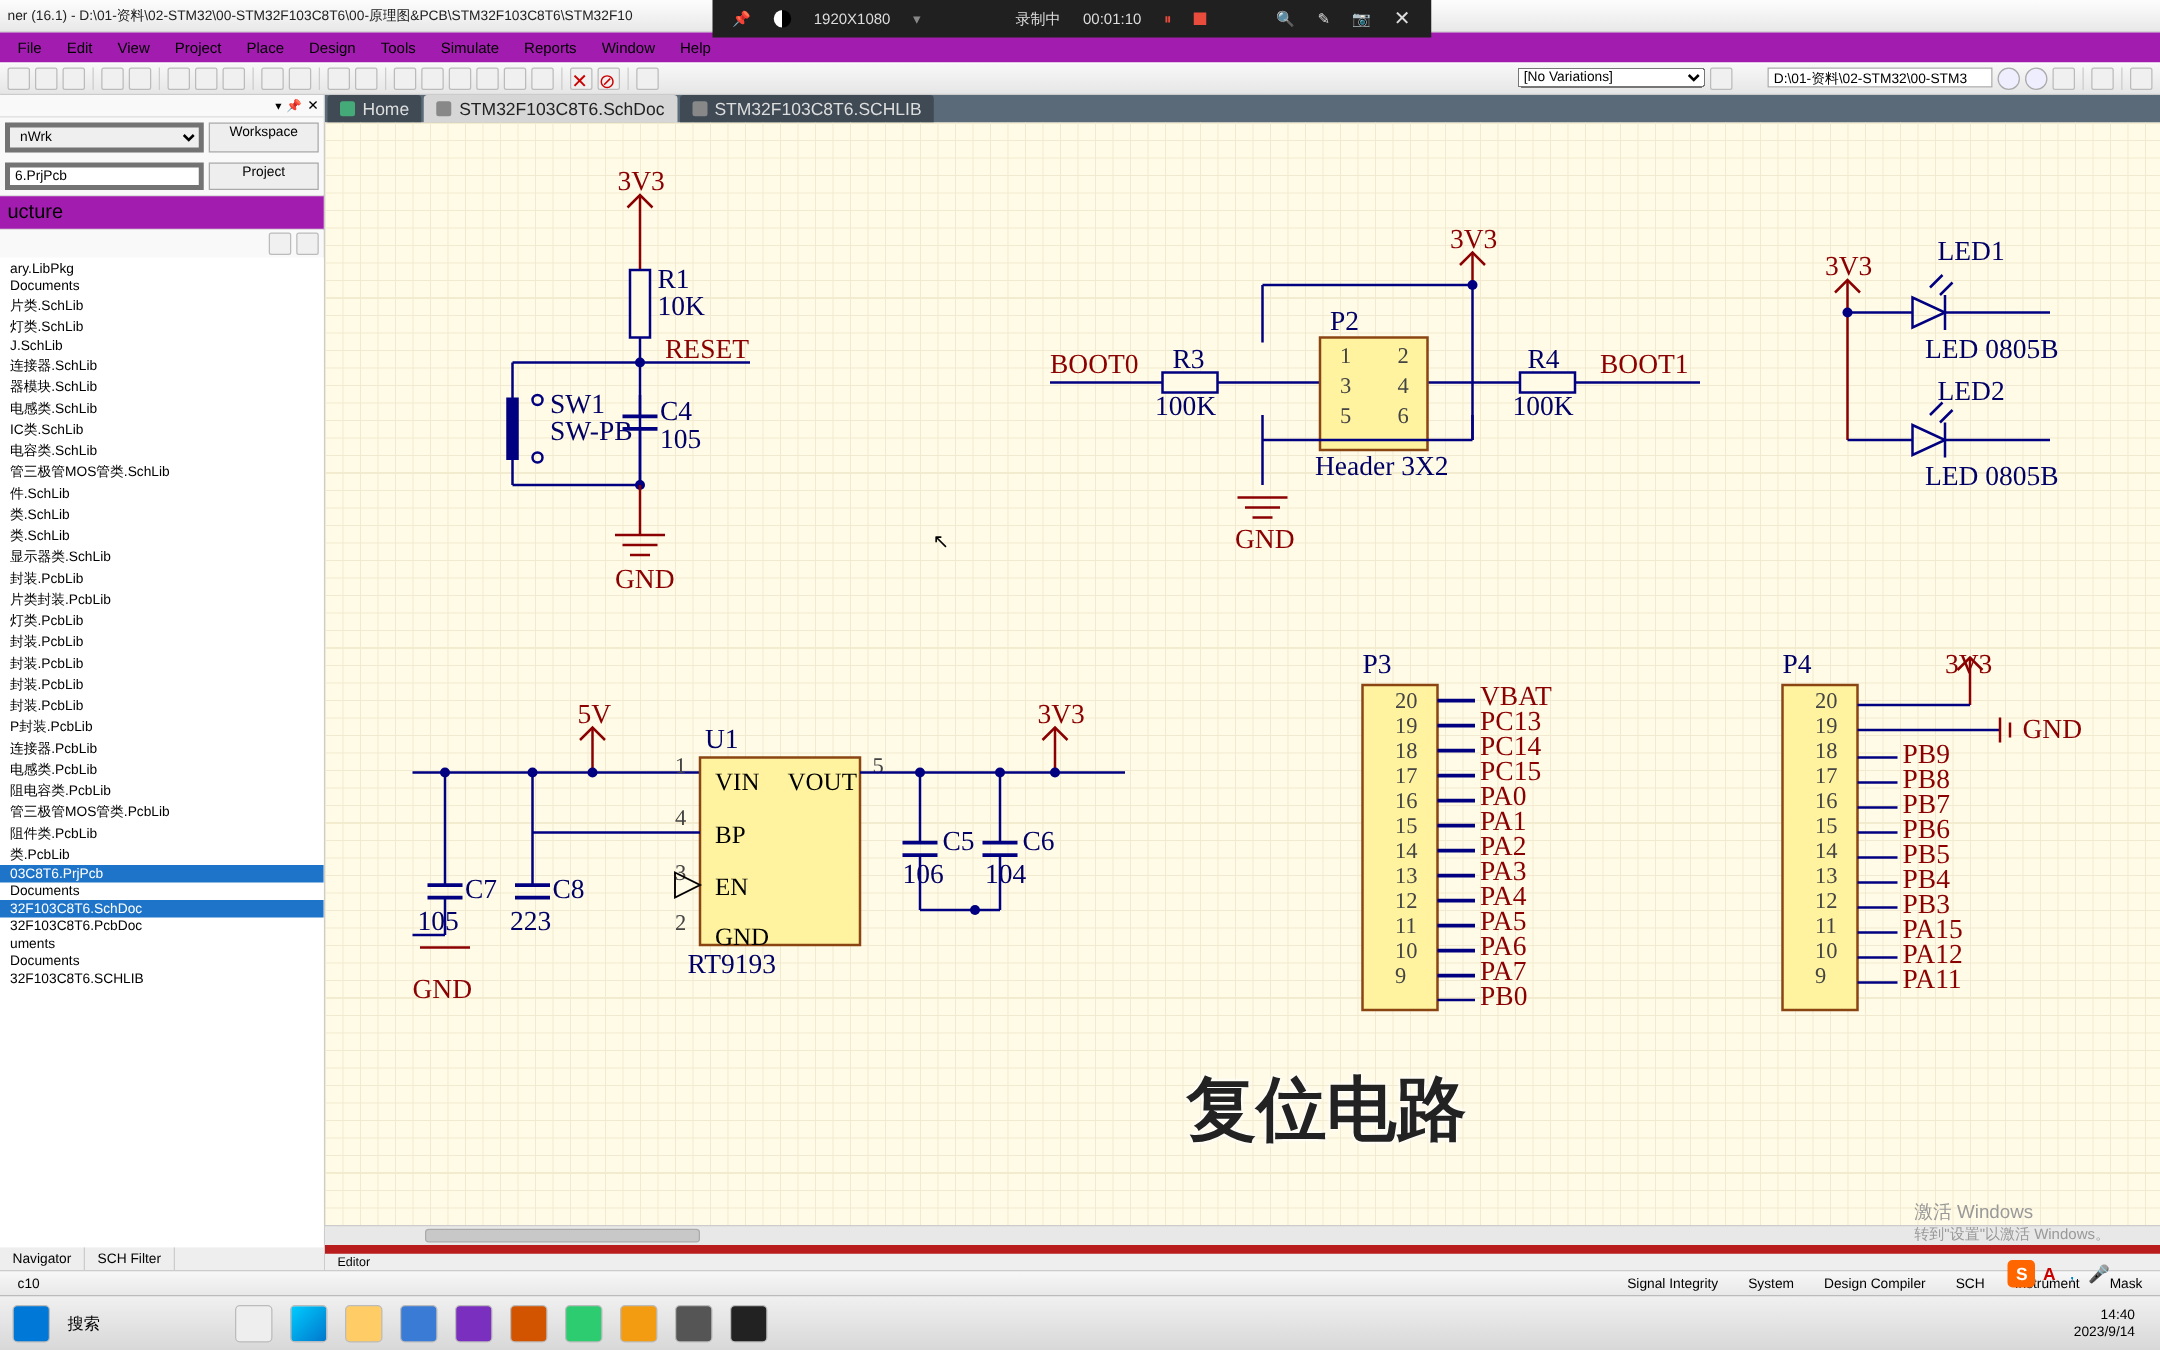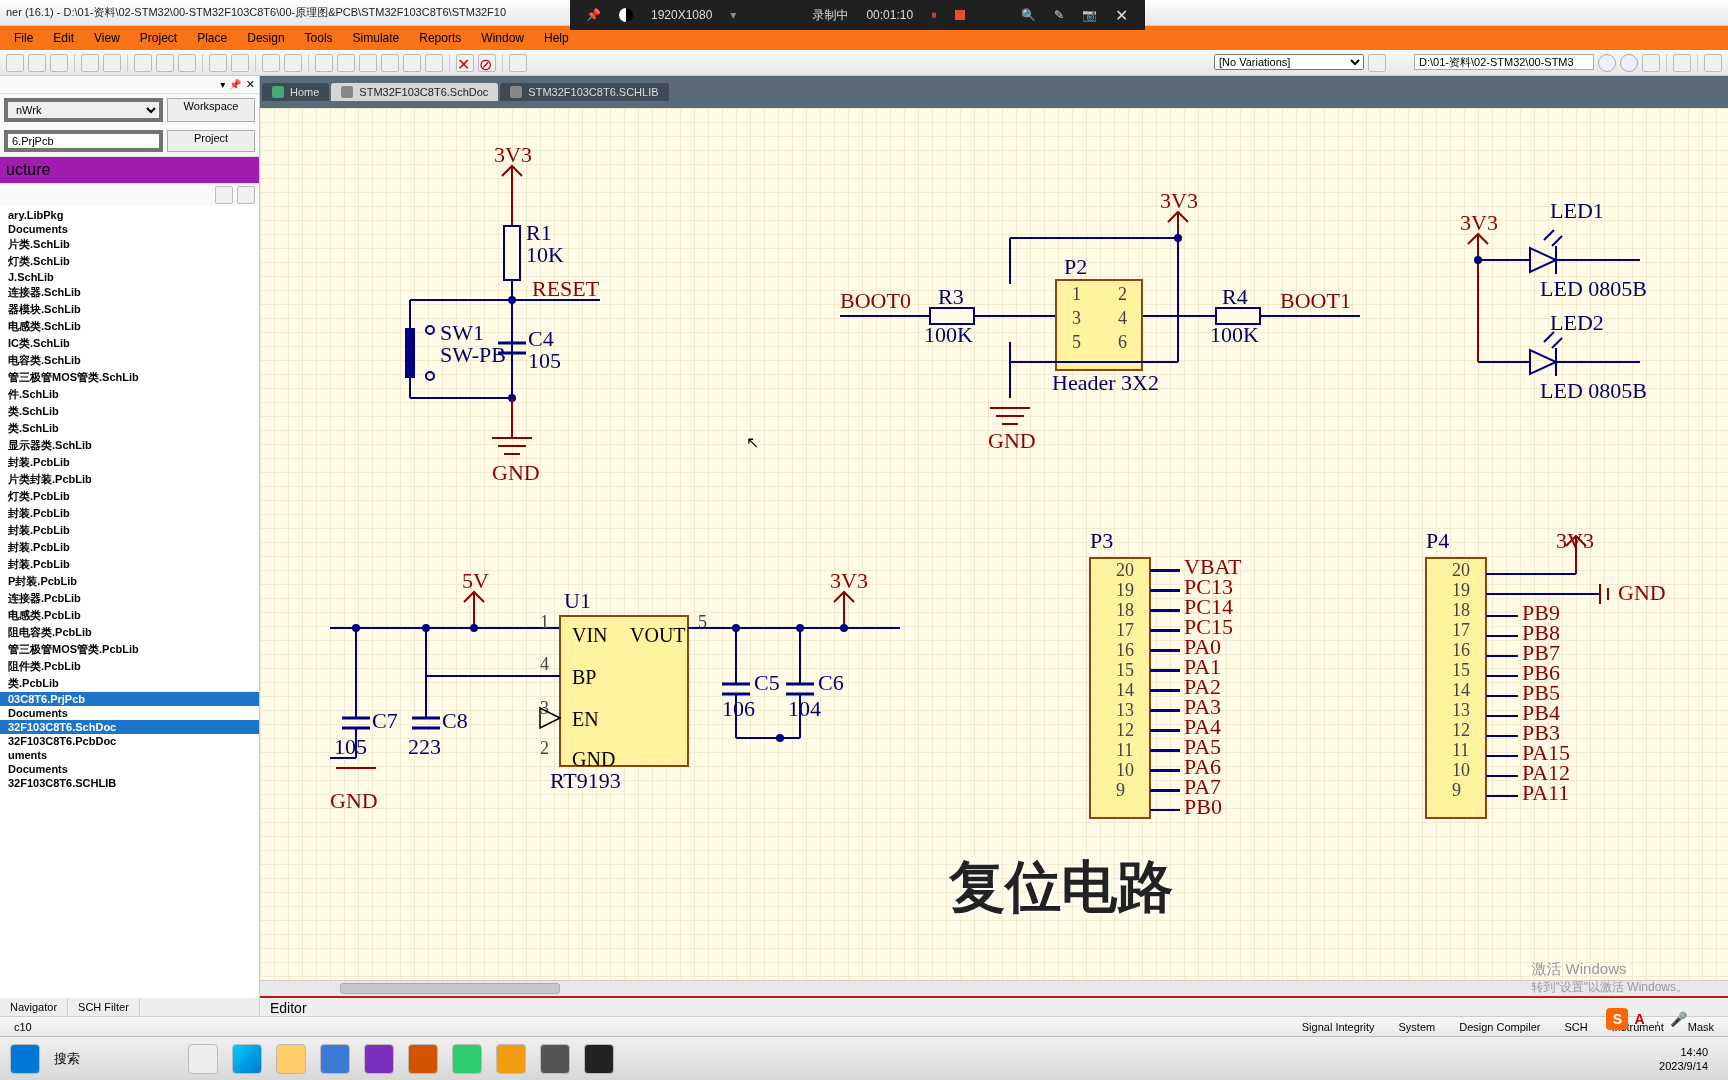--- a/index.html
+++ b/index.html
@@ -1,18 +1,18 @@
 <!DOCTYPE html>
 <html><head>
 <meta charset="utf-8">
 <style>
 * { box-sizing: border-box; margin: 0; padding: 0; font-family: Tahoma, sans-serif; }
 html, body { width: 1728px; height: 1080px; overflow: hidden; background: #f0f0f0; }
 .titlebar { height: 26px; background: linear-gradient(#fdfdfd,#e8e8e8); border-bottom: 1px solid #ccc; display: flex; align-items: center; padding: 0 6px; font-size: 11px; color: #222; }
-.menubar { height: 24px; background: #f97316; display: flex; align-items: center; font-size: 12px; gap: 4px; padding: 0 6px; }
+.menubar { height: 24px; background: #a21caf; display: flex; align-items: center; font-size: 12px; gap: 4px; padding: 0 6px; }
 .menubar span { padding: 2px 8px; cursor: default; }
 .toolbar { height: 26px; background: linear-gradient(#f8f8f8,#e6e6e6); border-top: 1px solid #fff; border-bottom: 1px solid #ccc; display: flex; align-items: center; padding: 0 6px; gap: 4px; }
 .tbtn { width: 18px; height: 18px; border: 1px solid #bbb; background: #f0f0f0; border-radius: 2px; }
 .tbsep { width: 1px; height: 18px; background: #ccc; margin: 0 2px; }
 .pathbox { margin-left: auto; display:flex; gap:4px; align-items:flex-start;}
 .pathbox input { width: 180px; font-size: 11px; padding: 1px 4px; border: 1px solid #aaa; }
 .nav-btn { width:18px; height:18px; border:1px solid #aaa; border-radius:50%; background:#eef; }
 .rec-bar { position: absolute; top: 0; left: 570px; height: 30px; background: #202020; color: #ddd; display: flex; align-items: center; padding: 0 16px; gap: 18px; font-size: 12px; z-index: 50; }
 .rec-pin { color:#fff; }
 .rec-contrast { width:14px;height:14px;border-radius:50%;background:linear-gradient(90deg,#fff 50%,#000 50%);}
@@ -25,26 +25,26 @@
 .side-head .sp { flex:1; }
 .side-head .pin { font-size:10px;}
 .side-head .x { font-size:11px;}
 .side-row { display:flex; gap:4px; padding:4px;}
 .side-row select,.side-row input { flex:1; font-size:11px; padding:1px 4px; border:4px solid #737373;}
 .side-btn { width:88px; font-size:11px; padding:1px 4px; border:1px solid #aaa; background:#eee; text-align:center;}
 .side-sub { font-size:16px; padding:4px 6px; background:#a21caf; border-top:1px solid #ddd; border-bottom:1px solid #ddd;}
 .side-tools { display:flex; justify-content:flex-end; gap:4px; padding:2px 4px;}
 .side-tools .tbtn{width:18px;height:18px;}
 .tree { flex:1; overflow:auto; font-size:11px; padding:2px 0; background:#fff;}
-.tree div { padding:1px 8px; white-space:nowrap; cursor:default;font-weight:bold;}
+.tree div { padding:1px 8px; white-space:nowrap; cursor:default;}
 .tree .sel { background:#1e74c8; color:#fff;}
 .side-tabs { display:flex; font-size:11px; background:#eee;}
 .side-tabs span { padding:3px 10px; border-right:1px solid #ccc;}
 .doc-area { flex:1; display:flex; flex-direction:column; position:relative;}
-.doc-tabs { height:32px; background:#5a6a78; display:flex; align-items:center; font-size:11px; padding-left:2px; gap:2px;}
+.doc-tabs { height:22px; background:#5a6a78; display:flex; align-items:flex-start; font-size:14px; padding-left:2px; gap:2px;}
 .doc-tab { padding:3px 10px; background:#3f4a55; color:#ddd; display:flex; align-items:center; gap:6px; border-top-left-radius:3px;border-top-right-radius:3px;}
 .doc-tab.active { background:#d6d6d6; color:#222;}
 .doc-tab .tab-icon{width:12px;height:12px;background:#888;border-radius:2px;}
 .doc-tab .home-icon{background:#4a7;} 
 .canvas-wrap { flex:1; overflow:hidden; position:relative;}
 .canvas { position:absolute; left:0; top:0; right:0; bottom:0; background:#fffbe6;
   background-image:
     linear-gradient(#f2ead0 1px, transparent 1px),
     linear-gradient(90deg, #f2ead0 1px, transparent 1px),
     linear-gradient(#e8dfb8 1px, transparent 1px),
@@ -59,21 +59,21 @@
 .pinnum { fill:#444; font-size:18px;}
 .chip { fill:#fff3a0; stroke:#8b4513; stroke-width:2;}
 .wire { stroke:#000080; stroke-width:2; fill:none;}
 .pin { stroke:#000; stroke-width:2;}
 .junction { fill:#000080;}
 .pwr { stroke:#8b0000; stroke-width:2; fill:none;}
 .gnd { stroke:#8b0000; stroke-width:2;}
 .led-body { fill:none; stroke:#000080; stroke-width:2;}
 .scrollbar-h { height:16px; background:#e8e8e8; border-top:1px solid #ccc; position:relative;}
 .scrollbar-h .thumb{position:absolute;left:80px;width:220px;top:2px;bottom:2px;background:#c8c8c8;border:1px solid #aaa;border-radius:3px;}
-.editor-tab { height:20px; background:#eee; font-size:14px; padding:2px 10px; border-top:2px solid #b91c1c;}
+.editor-tab { height:20px; background:#eee; font-size:10px; padding:2px 10px; border-top:7px solid #b91c1c;}
 .statusbar { height:20px; background:linear-gradient(#f8f8f8,#e8e8e8); border-top:1px solid #ccc; font-size:11px; display:flex; align-items:center; padding:0 8px; gap:12px;}
 .statusbar .sp{flex:1;}
 .statusbar span{padding:0 6px;}
 .taskbar { height:44px; background:linear-gradient(#f0f0f0,#d8d8d8); border-top:1px solid #bbb; display:flex; align-items:center; padding:0 10px; gap:14px;}
 .task-icon{width:30px;height:30px;border:1px solid #bbb;border-radius:4px;background:#eee;}
 .task-sp{flex:1;}
 .clock { text-align:right; font-size:11px; line-height:14px; padding-right:10px;}
 .ime { position:absolute; right:40px; bottom:50px; display:flex; gap:6px; align-items:center; font-size:14px;}
 .ime-badge{width:22px;height:22px;background:#f60;color:#fff;border-radius:4px;display:flex;align-items:center;justify-content:center;font-weight:bold;}
 .watermark{position:absolute;right:40px;bottom:84px;font-size:15px;color:#999;z-index:40;}

